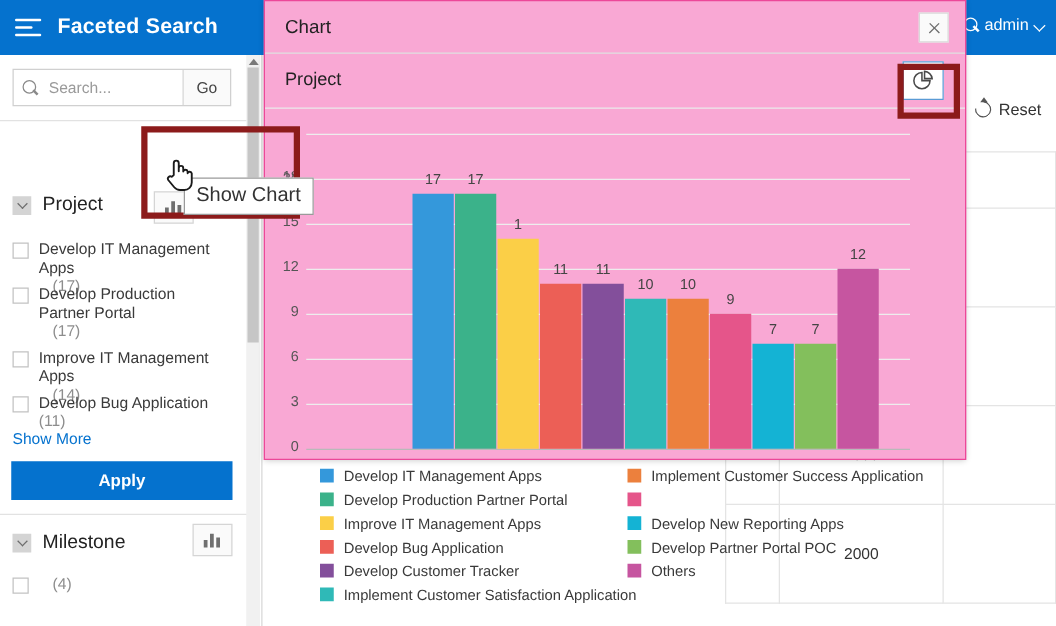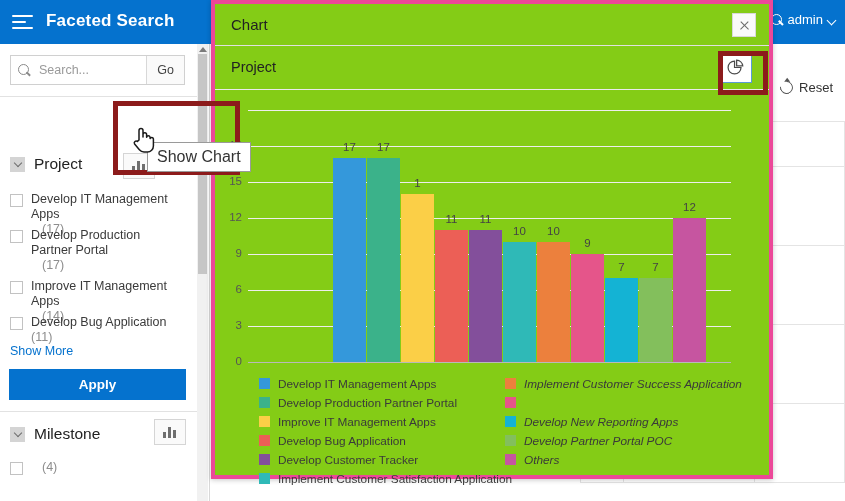--- a/index.html
+++ b/index.html
@@ -193,23 +193,23 @@
   }
   .grid-table th { color: #0c5bbd; font-weight: bold; font-size: 12.5px; height: 45px; }
   .grid-table td { height: 79px; }
   .col-narrow { width: 23px; }
   .col-cost { width: 70px; }
   .col-rest { width: 48px; }
 
   
   .dialog {
     position: absolute; left: 211px; top: 0;
-    width: 562px; height: 479px;
-    background: #84cc16;
-    border: 4px solid #ec4899;
+    width: 562px; height: 368px;
+    background: #f9a8d4;
+    border: 1px solid #ec4899;
     box-shadow: 0 1px 5px rgba(0,0,0,0.22);
     z-index: 5;
   }
   .dialog-header {
     position: relative; height: 42px;
     border-bottom: 1px solid #e0e0e0;
   }
   .dialog-title {
     position: absolute; left: 16px; top: 12px;
     font-size: 15px; color: #222;
@@ -269,21 +269,21 @@
     position: absolute; top: -17px; left: 0; width: 33px;
     text-align: center; font-size: 11.5px; color: #444;
   }
   .legend {
     position: absolute; left: 0; top: 284px;
     width: 562px; height: 128px;
     padding-left: 44px;
   }
   .legend-col { position: absolute; top: 0; }
   .legend-col.left { left: 44px; }
-  .legend-col.right { left: 290px; font-style: italic; }
+  .legend-col.right { left: 290px; }
   .legend-item {
     display: flex; align-items: center; gap: 8px;
     height: 19px; margin-bottom: 0px;
   }
   .legend-swatch { width: 11px; height: 11px; flex: none; }
   .legend-text { font-size: 11.8px; color: #3a3a3a; white-space: nowrap; }
 
   
   .redbox {
     position: absolute; border: 5px solid #8c1b1b; z-index: 20;

